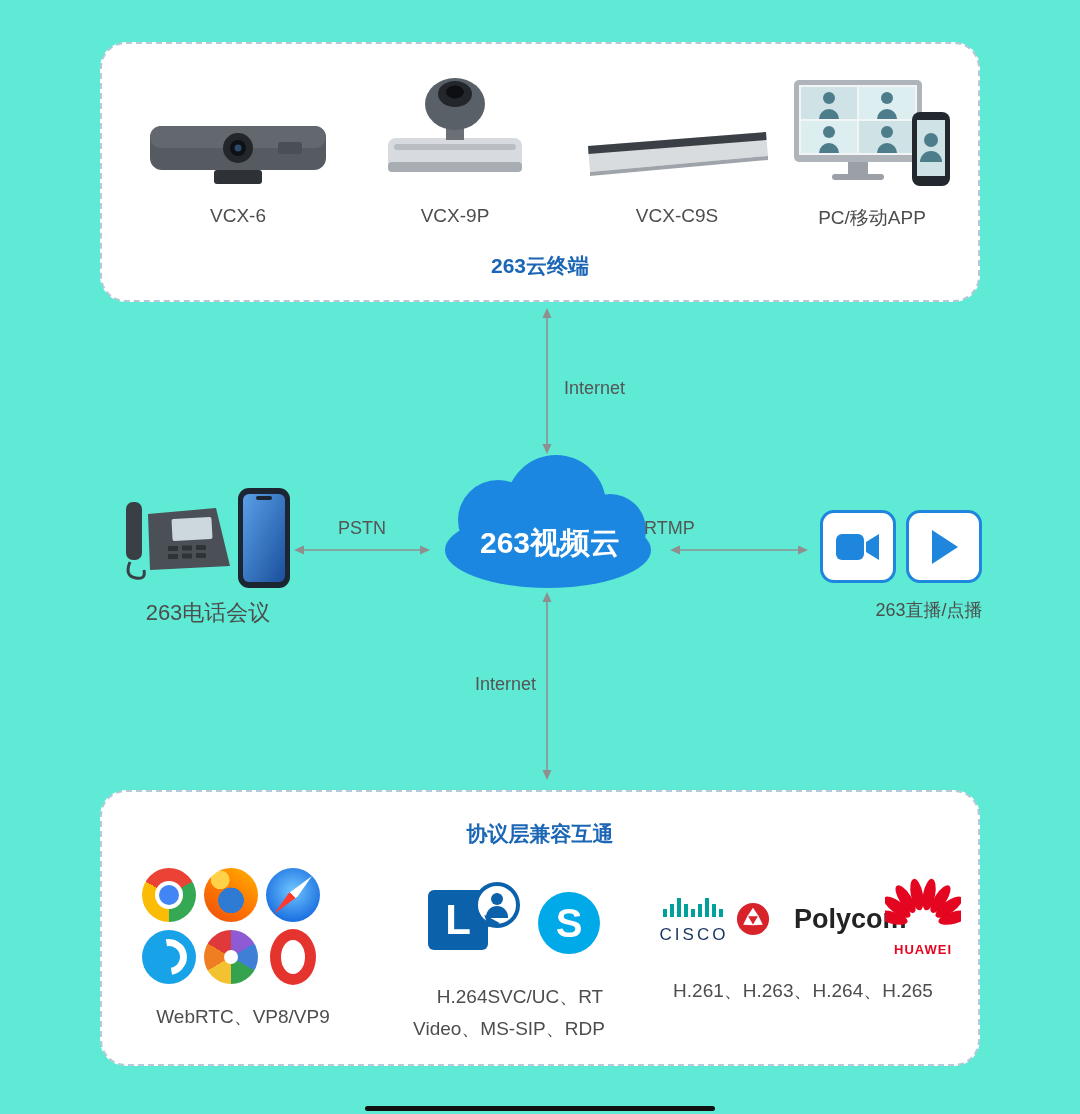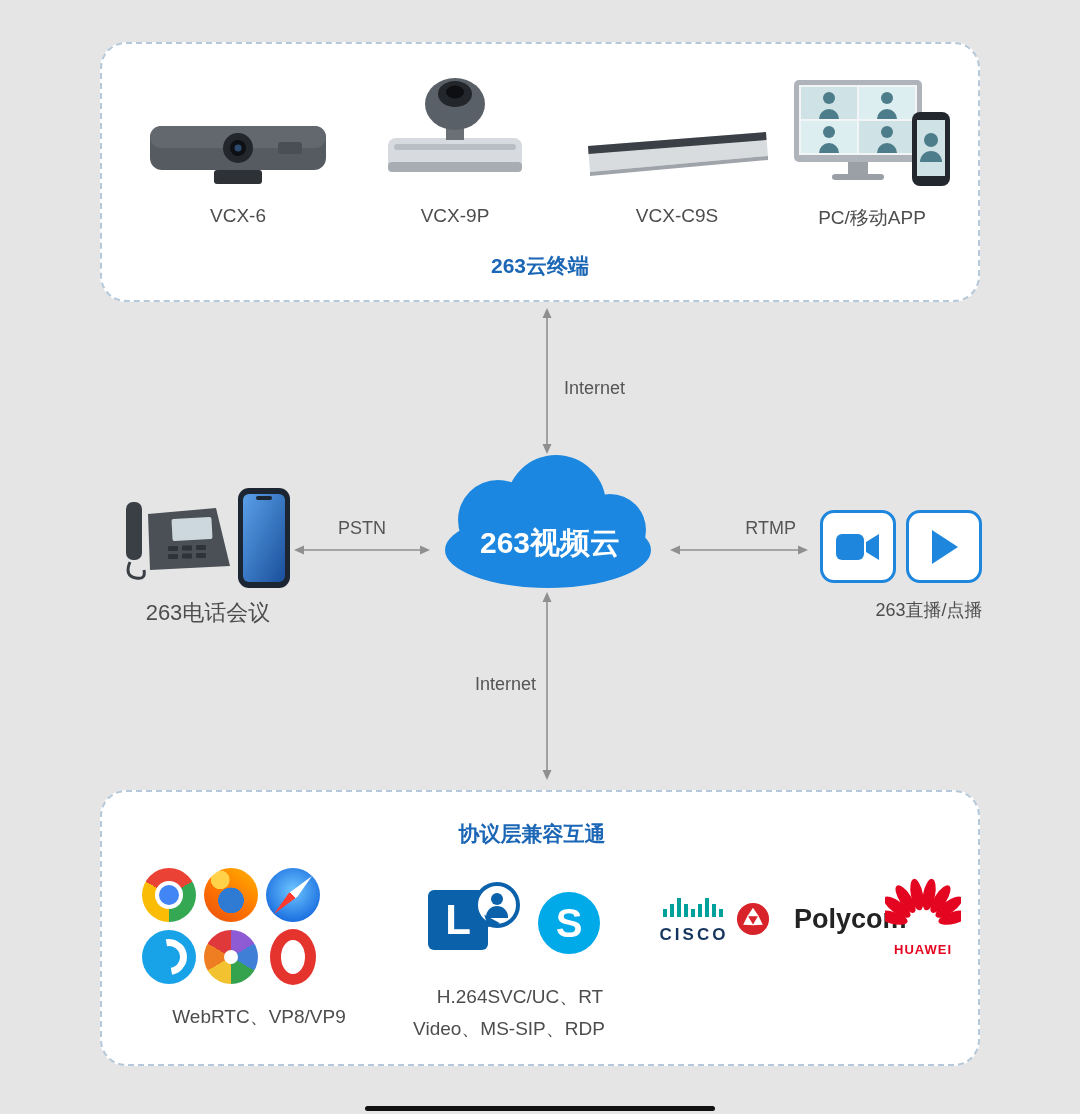--- a/index.html
+++ b/index.html
@@ -1,17 +1,17 @@
 <!DOCTYPE html>
 <html><head>
 <meta charset="utf-8">
 <style>
   *{margin:0;padding:0;box-sizing:border-box}
   body{font-family:"Liberation Sans","DejaVu Sans",sans-serif;background:#fff}
-  .stage{position:relative;width:1080px;height:1114px;background:#e5e5e5;overflow:hidden}
+  .stage{position:relative;width:1080px;height:1114px;background:#5eead4;overflow:hidden}
   .abs{position:absolute}
   .dashed-box{position:absolute;border:2px dashed #b5c9da;border-radius:26px;background:#fff}
   .box-title{position:absolute;text-align:center;font-size:21px;font-weight:bold;color:#1b66b5}
   .lbl{position:absolute;color:#4d4d4d;font-size:19px;text-align:center}
   .link-lbl{position:absolute;color:#555;font-size:18px}
   .arrow{position:absolute}
 
   
   .media-box{position:absolute;width:76px;height:73px;border:3.5px solid #1e86dd;border-radius:14px;background:#fff;display:flex;align-items:center;justify-content:center}
 
@@ -34,21 +34,21 @@
   .lync{position:absolute;left:428px;top:882px;width:100px;height:72px}
   .lync-square{position:absolute;left:0;top:8px;width:60px;height:60px;background:#0b62ab;border-radius:6px;color:#fff;font-size:42px;font-weight:bold;display:flex;align-items:center;justify-content:center}
   .lync-bubble{position:absolute;left:46px;top:0;width:46px;height:46px;background:#fff;border:4px solid #0b62ab;border-radius:50%}
   .lync-bubble::after{content:"";position:absolute;left:1px;bottom:-12px;width:0;height:0;border:9px solid transparent;border-top-color:#0b62ab;transform:rotate(28deg)}
   .lync-person{position:absolute;left:50%;top:7px;transform:translateX(-50%);width:12px;height:12px;background:#0b62ab;border-radius:50%}
   .lync-person::after{content:"";position:absolute;left:-5px;top:13px;width:22px;height:12px;background:#0b62ab;border-radius:11px 11px 0 0}
   .ic-skype{position:absolute;left:538px;top:892px;width:62px;height:62px;border-radius:50%;background:#00a9e8;color:#fff;display:flex;align-items:center;justify-content:center;font-size:40px;font-weight:bold}
 
   
   .cisco{position:absolute;left:652px;top:893px;width:84px;text-align:center}
-  .cisco-text{font-size:17px;font-weight:bold;color:#16355e;letter-spacing:3px;margin-top:2px}
+  .cisco-text{font-size:17px;font-weight:normal;color:#16355e;letter-spacing:3px;margin-top:2px}
   .polycom{position:absolute;left:736px;top:902px;display:flex;align-items:center;gap:24px}
   .polycom-text{font-size:27px;font-weight:bold;color:#232323}
   .huawei{position:absolute;left:884px;top:876px;width:78px;text-align:center}
   .huawei-text{color:#e40521;font-weight:bold;font-size:13px;letter-spacing:1px;margin-top:10px}
 
   .bottom-bar{position:absolute;left:365px;top:1106px;width:350px;height:5px;background:#111;border-radius:3px}
 </style>
 </head>
 <body>
 
@@ -136,21 +136,21 @@
     <path d="M0 8 L10 3.5 L10 12.5 Z" fill="#8f8f8f"></path>
     <path d="M136 8 L126 3.5 L126 12.5 Z" fill="#8f8f8f"></path>
   </svg>
   <div class="link-lbl" style="left:296px;top:518px;width:132px;text-align:center">PSTN</div>
 
   <svg class="arrow" style="left:670px;top:542px" width="138" height="16" viewBox="0 0 138 16">
     <line x1="10" y1="8" x2="128" y2="8" stroke="#8f8f8f" stroke-width="1.6"></line>
     <path d="M0 8 L10 3.5 L10 12.5 Z" fill="#8f8f8f"></path>
     <path d="M138 8 L128 3.5 L128 12.5 Z" fill="#8f8f8f"></path>
   </svg>
-  <div class="link-lbl" style="left:660px;top:518px;width:136px;text-align:right">RTMP</div>
+  <div class="link-lbl" style="left:644px;top:518px;width:136px;text-align:left">RTMP</div>
 
   <svg class="abs" style="left:120px;top:488px" width="175" height="105" viewBox="0 0 175 105">
     <rect x="6" y="14" width="16" height="58" rx="7" fill="#3a3f45"></rect>
     <path d="M28 26 L96 20 L110 78 L30 82 Z" fill="#4a5056"></path>
     <rect x="52" y="30" width="40" height="22" rx="2" fill="#cdd7de" transform="rotate(-3 72 41)"></rect>
     <g fill="#2e3338">
       <rect x="48" y="58" width="10" height="5" rx="1"></rect>
       <rect x="62" y="57.5" width="10" height="5" rx="1"></rect>
       <rect x="76" y="57" width="10" height="5" rx="1"></rect>
       <rect x="48" y="66" width="10" height="5" rx="1"></rect>
@@ -184,31 +184,31 @@
   <div class="lbl" style="left:834px;top:598px;width:190px;font-size:18px">263直播/点播</div>
 
   <svg class="arrow" style="left:539px;top:592px" width="16" height="188" viewBox="0 0 16 188">
     <line x1="8" y1="10" x2="8" y2="178" stroke="#8f8f8f" stroke-width="1.6"></line>
     <path d="M8 0 L3.5 10 L12.5 10 Z" fill="#8f8f8f"></path>
     <path d="M8 188 L3.5 178 L12.5 178 Z" fill="#8f8f8f"></path>
   </svg>
   <div class="link-lbl" style="left:444px;top:674px;width:92px;text-align:right">Internet</div>
 
   <div class="dashed-box" style="left:100px;top:790px;width:880px;height:276px"></div>
-  <div class="box-title" style="left:92px;top:820px;width:880px">协议层兼容互通</div>
+  <div class="box-title" style="left:100px;top:820px;width:880px">协议层兼容互通</div>
 
   <div class="bgrid">
     <div class="bicon ic-chrome"></div>
     <div class="bicon ic-firefox"></div>
     <div class="bicon ic-safari"></div>
     <div class="bicon ic-qqswirl"></div>
     <div class="bicon ic-pin"></div>
     <div class="ic-opera"></div>
   </div>
-  <div class="lbl" style="left:154px;top:1004px;width:210px">WebRTC、VP8/VP9</div>
+  <div class="lbl" style="left:138px;top:1004px;width:210px">WebRTC、VP8/VP9</div>
 
   <div class="lync">
     <div class="lync-square">
         <span>L</span>
       </div>
     <div class="lync-bubble">
         <span class="lync-person"></span>
       </div>
   </div>
   <div class="ic-skype">
@@ -255,16 +255,17 @@
         <ellipse cx="38" cy="18" rx="6" ry="16" transform="rotate(-11 38 50)"></ellipse>
         <ellipse cx="38" cy="18" rx="6" ry="16" transform="rotate(11 38 50)"></ellipse>
         <ellipse cx="38" cy="18" rx="6" ry="16" transform="rotate(33 38 50)"></ellipse>
         <ellipse cx="38" cy="18" rx="6" ry="16" transform="rotate(54 38 50)"></ellipse>
         <ellipse cx="38" cy="18" rx="6" ry="16" transform="rotate(75 38 50)"></ellipse>
       </g>
     </svg>
     <div class="huawei-text">HUAWEI</div>
   </div>
 
+  <div class="lbl" style="left:648px;top:978px;width:310px">H.261、H.263、H.264、H.265</div>
 
   <div class="bottom-bar"></div>
 
 </div>
 
 </body></html>

